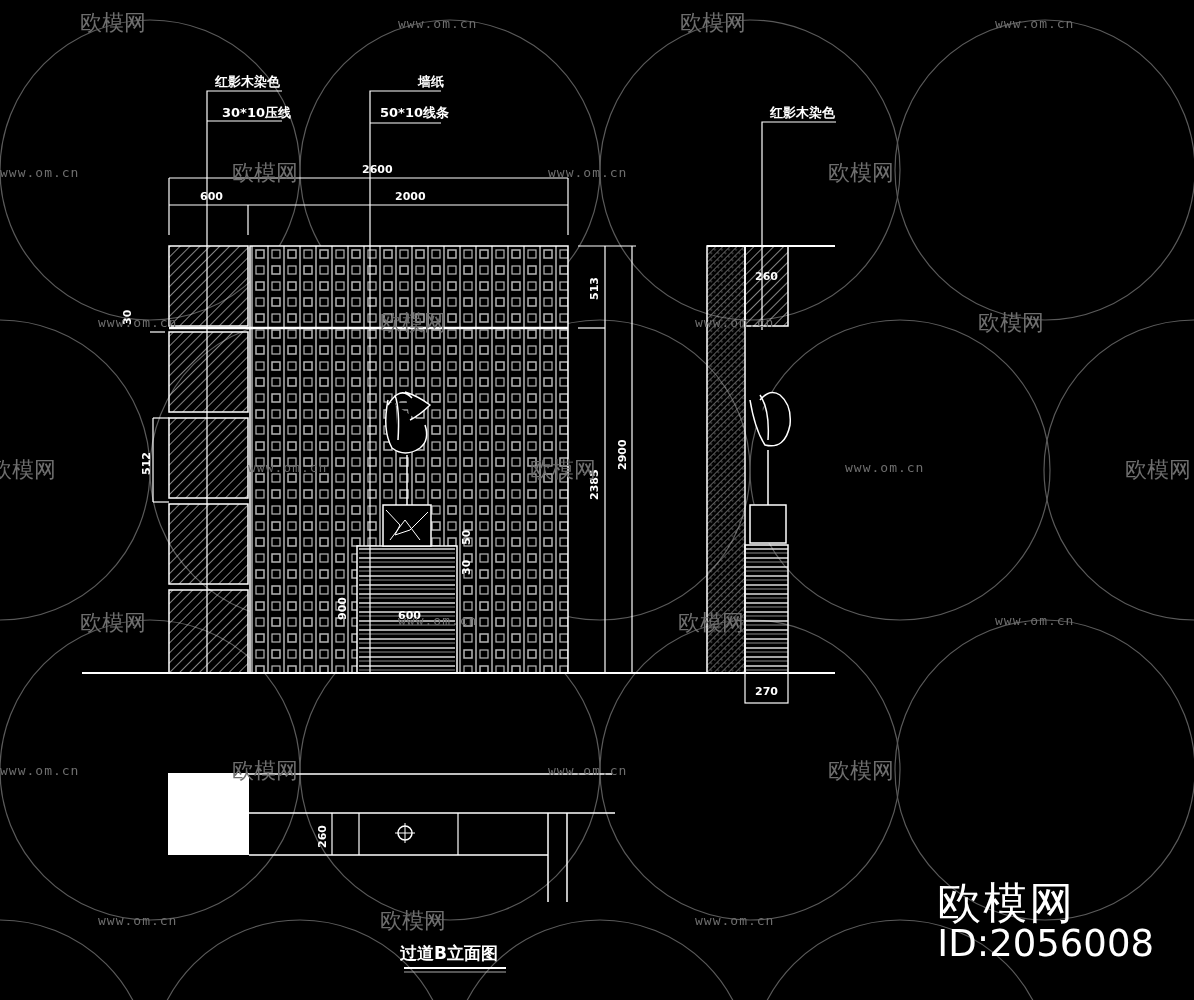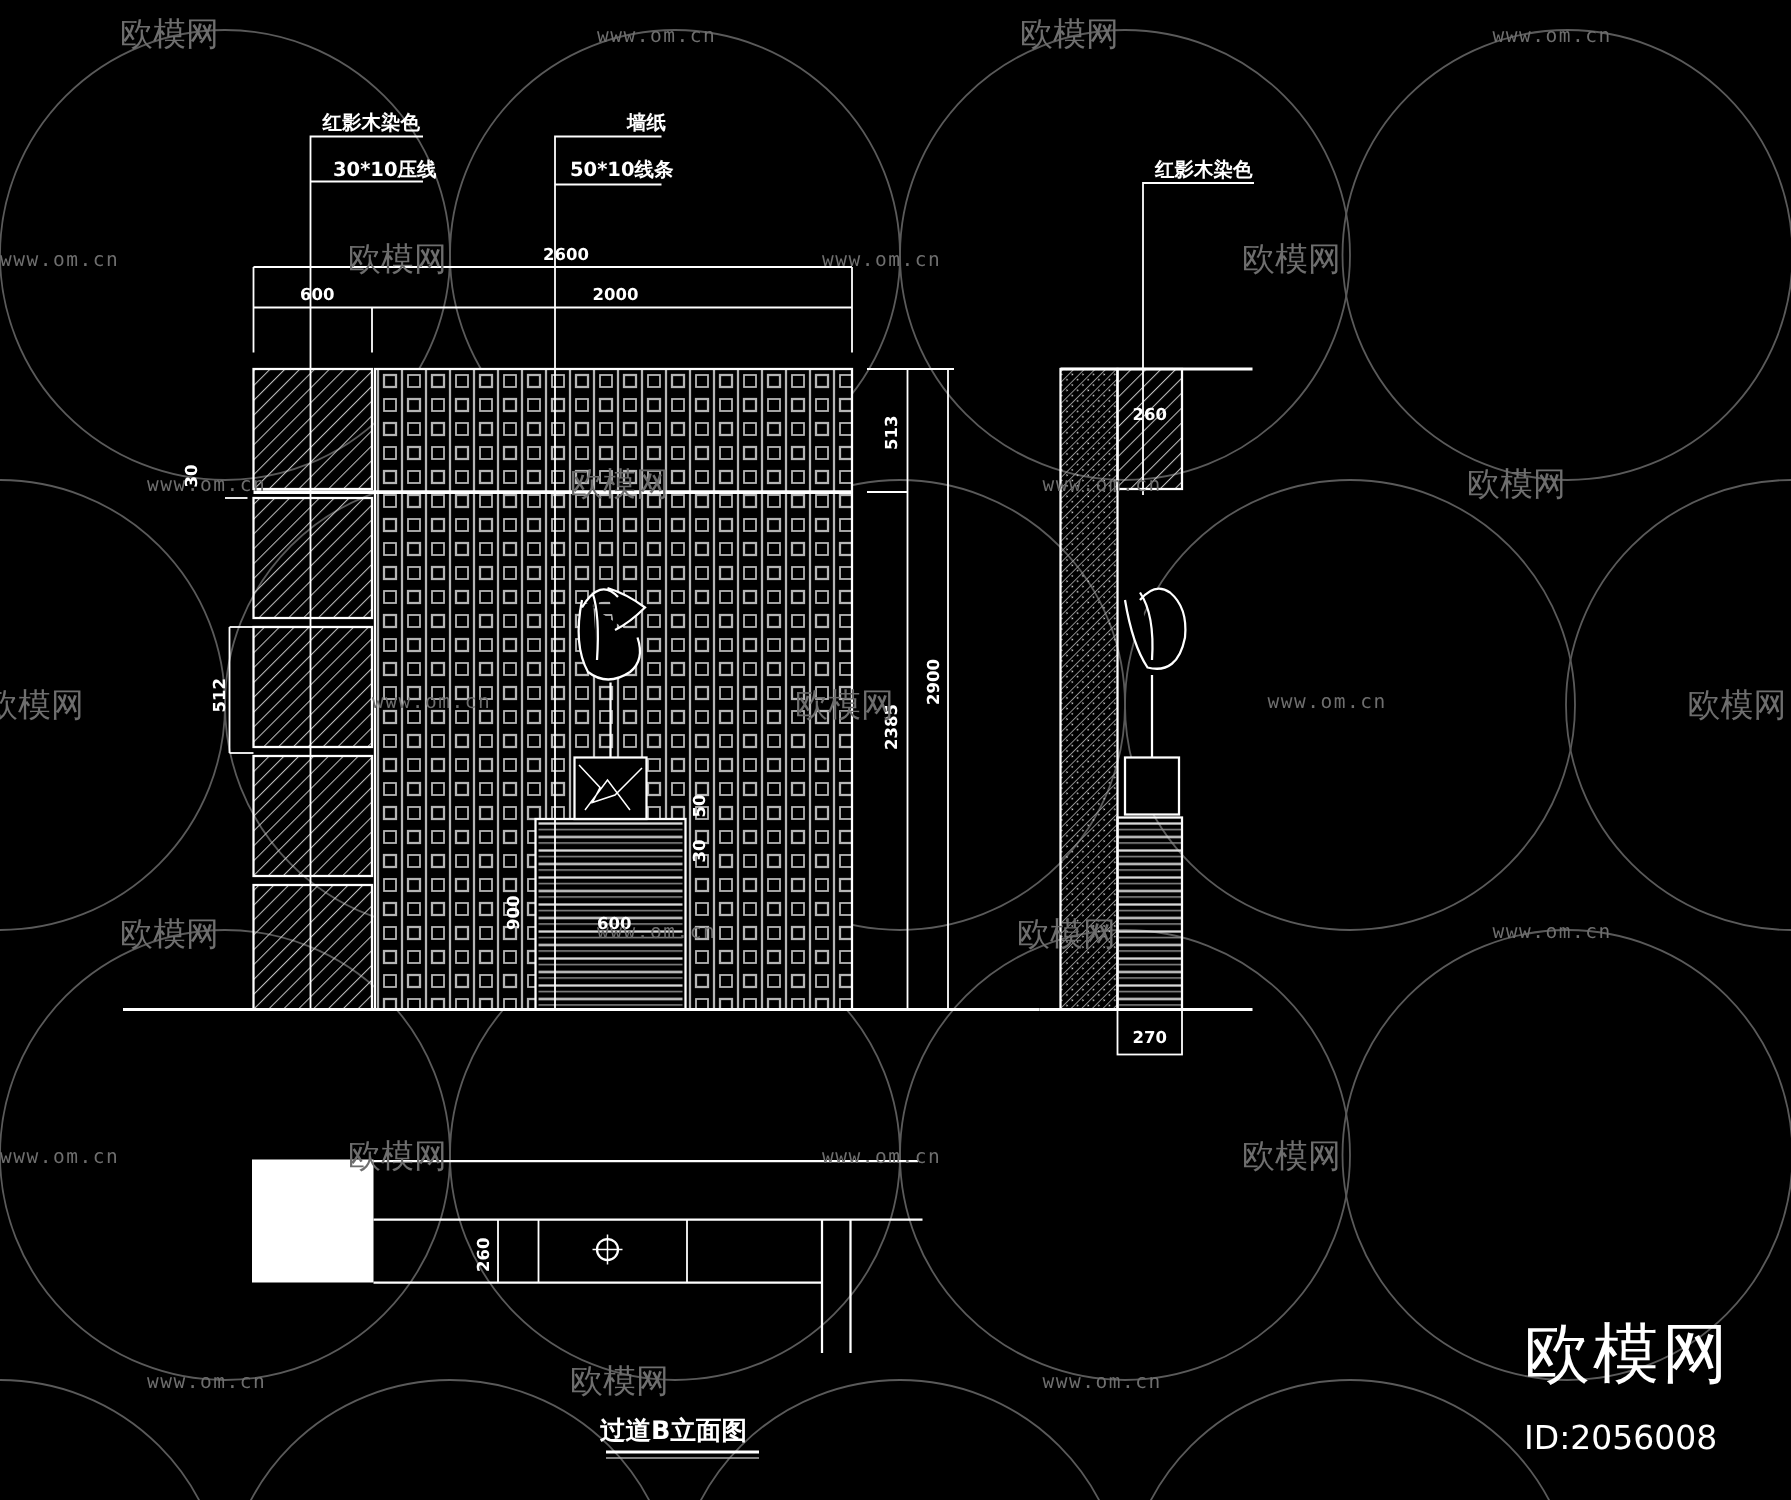--- a/index.html
+++ b/index.html
@@ -5,21 +5,21 @@
   html, body { margin:0; padding:0; background:#000; }
   body { width:1194px; height:1000px; position:relative; overflow:hidden; font-family:"DejaVu Sans", sans-serif; }
   svg.canvas { position:absolute; left:0; top:0; }
   .wm-text { font-family:"DejaVu Sans", sans-serif; font-size:22px; fill:#6e6e6e; }
   .wm-url { font-family:"DejaVu Sans Mono", monospace; font-size:13px; fill:#6e6e6e; letter-spacing:1px; }
   .cad-label { font-family:"DejaVu Sans", sans-serif; font-size:13px; font-weight:bold; fill:#fff; }
   .dim { font-family:"DejaVu Sans", sans-serif; font-size:11px; font-weight:bold; fill:#fff; }
   .title { font-family:"DejaVu Sans", sans-serif; font-size:17px; font-weight:bold; fill:#fff; }
   .brand { position:absolute; right:40px; top:878px; color:#fff; text-align:left; }
   .brand .big { font-family:"DejaVu Sans", sans-serif; font-size:44px; font-weight:300; line-height:50px; letter-spacing:2px; }
-  .brand .id { font-family:"DejaVu Sans", sans-serif; font-size:22px; line-height:32px;margin-top:16px; }
+  .brand .id { font-family:"DejaVu Sans", sans-serif; font-size:37px; line-height:32px; }
 </style>
 </head>
 <body>
 
 <svg class="canvas" width="1194" height="1000" viewBox="0 0 1194 1000">
   <defs>
     <pattern id="hatch" width="7" height="7" patternUnits="userSpaceOnUse" patternTransform="rotate(45)">
       <line x1="0" y1="0" x2="0" y2="7" stroke="#bdbdbd" stroke-width="1.4"></line>
     </pattern>
     <pattern id="hatch2" width="5" height="5" patternUnits="userSpaceOnUse" patternTransform="rotate(45)">

